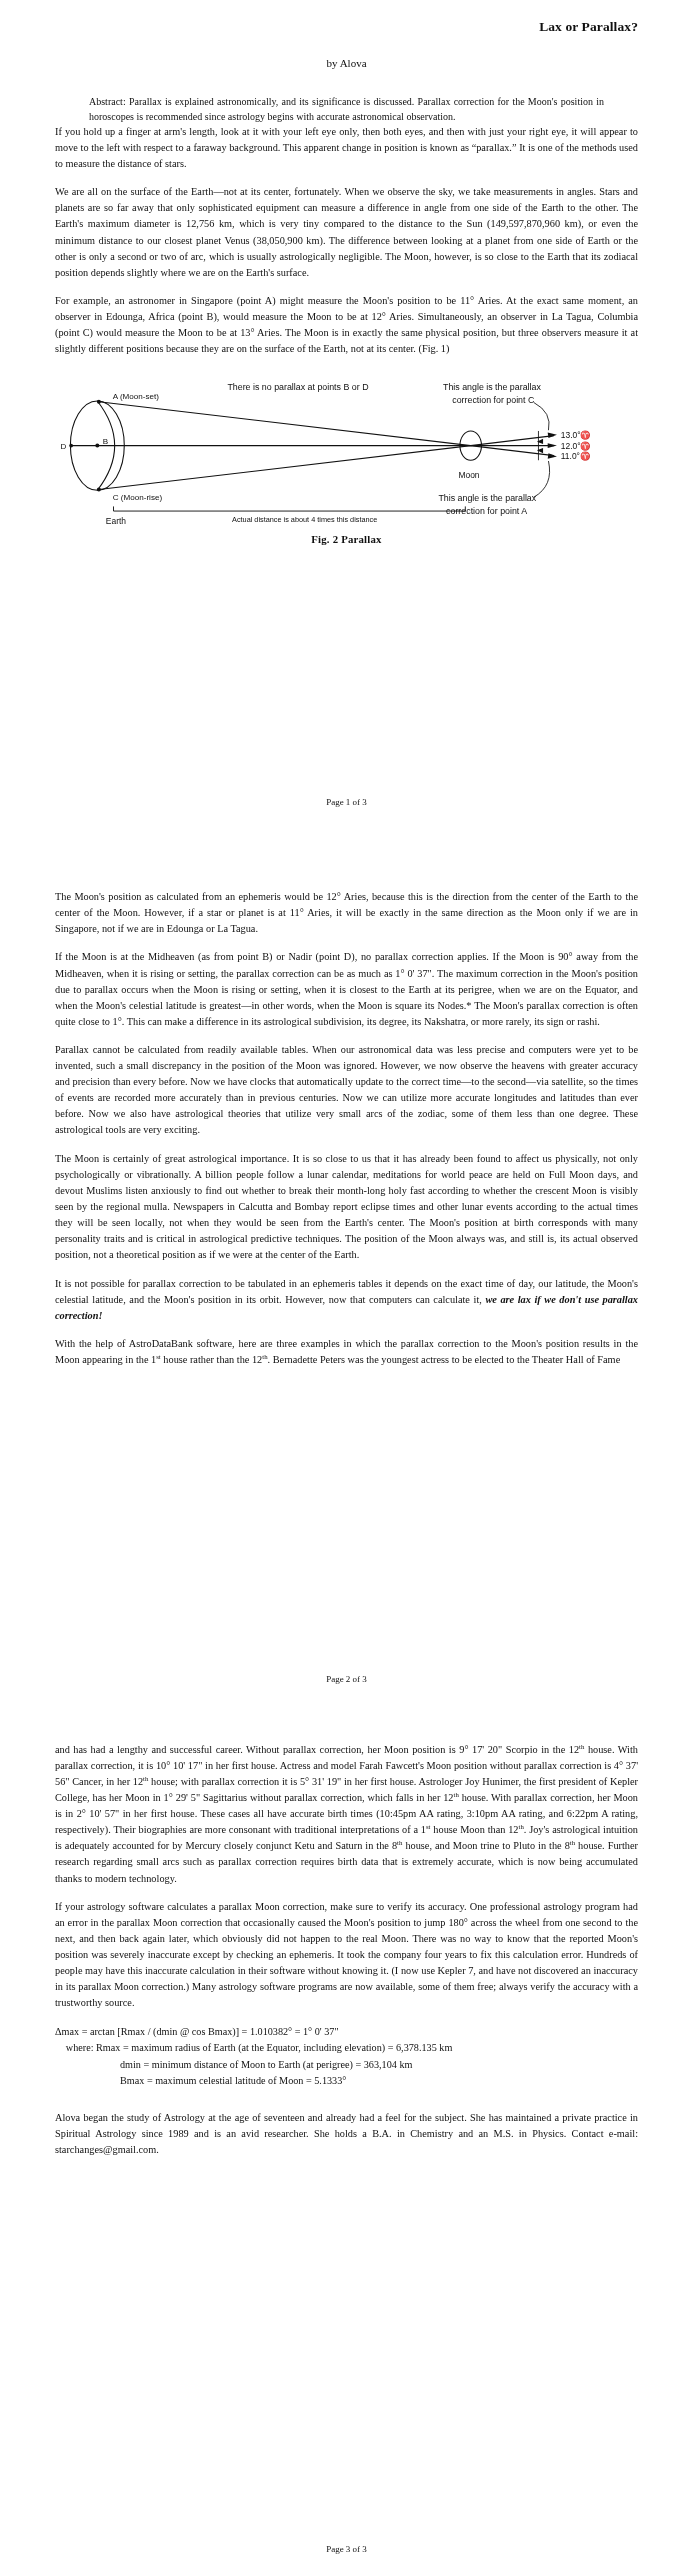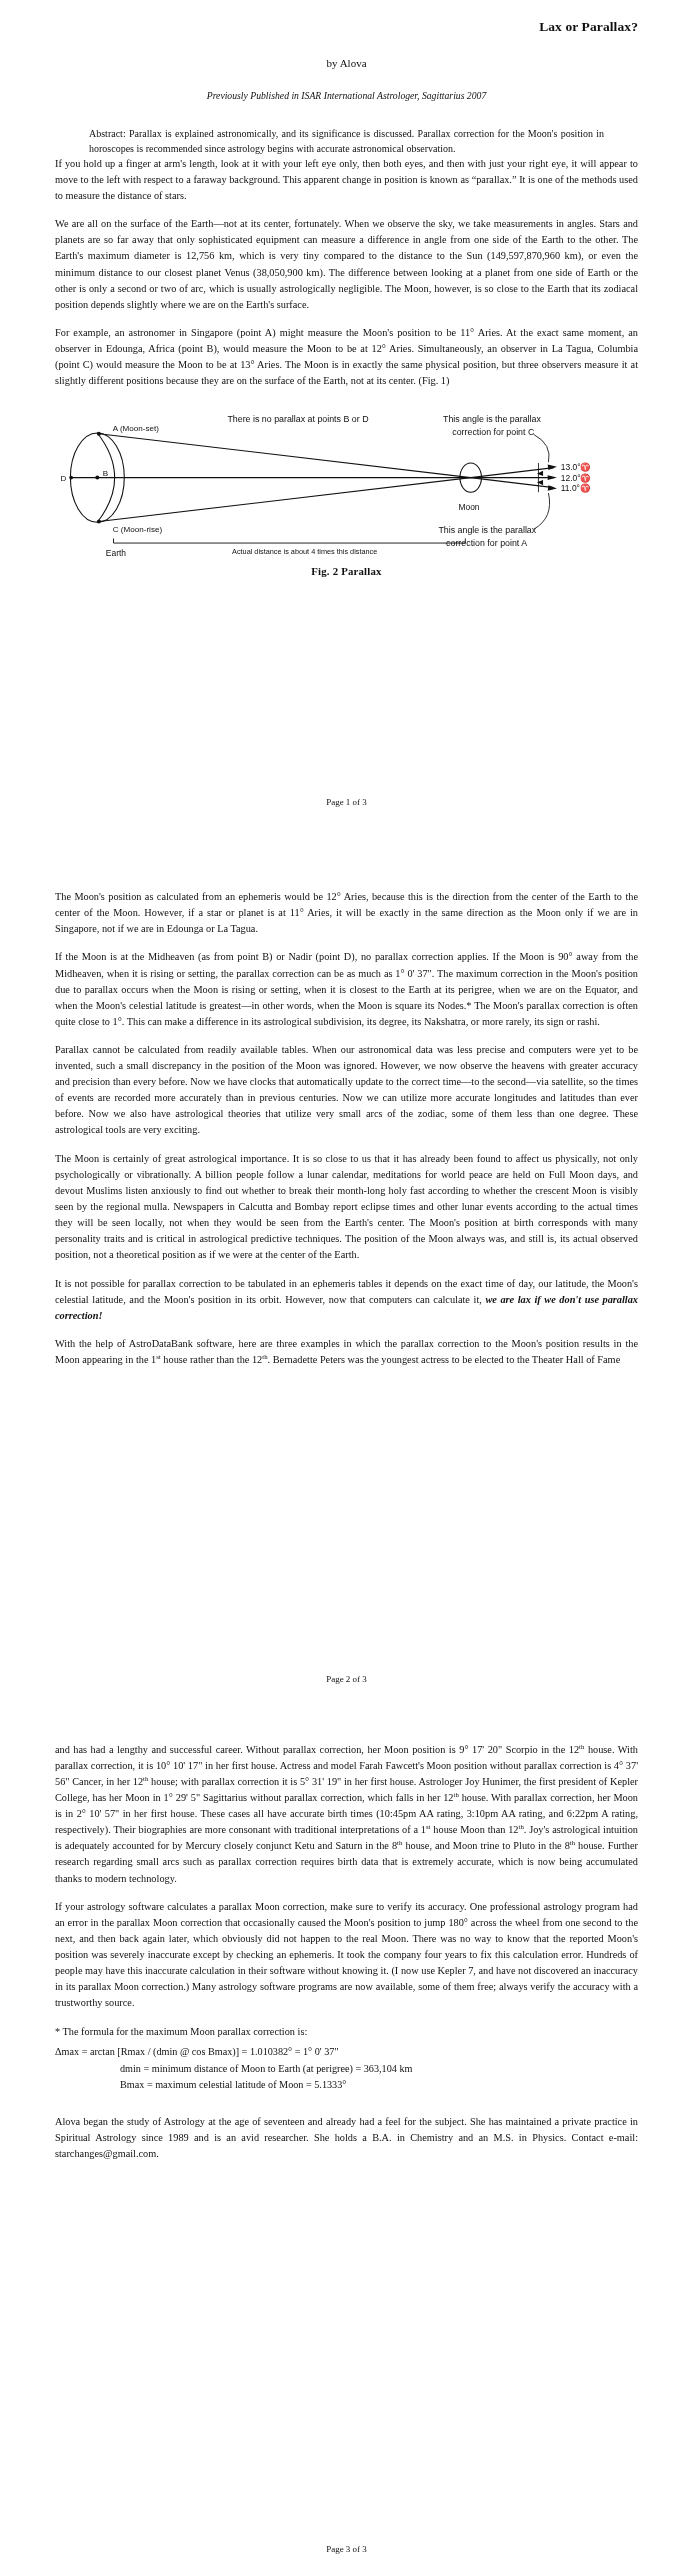--- a/index.html
+++ b/index.html
@@ -99,21 +99,20 @@
   .formula-line.ind1 { padding-left: 10.8px; }
   .formula-line.ind2 { padding-left: 65px; }
 </style>
 </head>
 <body>
 
 <div class="page page-1">
 
   <h1 class="doc-title">Lax or Parallax?</h1>
   <div class="doc-author">by Alova</div>
-  <div class="doc-source">Previously Published in ISAR International Astrologer, Sagittarius 2007</div>
 
   <div class="abstract">
     <p>Abstract: Parallax is explained astronomically, and its significance is discussed. Parallax correction for the Moon's position in horoscopes is recommended since astrology begins with accurate astronomical observation.</p>
   </div>
 
   <p class="body-par first-par">If you hold up a finger at arm's length, look at it with your left eye only, then both eyes, and then with just your right eye, it will appear to move to the left with respect to a faraway background. This apparent change in position is known as “parallax.” It is one of the methods used to measure the distance of stars.</p>
   <p class="body-par">We are all on the surface of the Earth—not at its center, fortunately. When we observe the sky, we take measurements in angles. Stars and planets are so far away that only sophisticated equipment can measure a difference in angle from one side of the Earth to the other. The Earth's maximum diameter is 12,756 km, which is very tiny compared to the distance to the Sun (149,597,870,960 km), or even the minimum distance to our closest planet Venus (38,050,900 km). The difference between looking at a planet from one side of Earth or the other is only a second or two of arc, which is usually astrologically negligible. The Moon, however, is so close to the Earth that its zodiacal position depends slightly where we are on the Earth's surface.</p>
   <p class="body-par">For example, an astronomer in Singapore (point A) might measure the Moon's position to be 11° Aries. At the exact same moment, an observer in Edounga, Africa (point B), would measure the Moon to be at 12° Aries. Simultaneously, an observer in La Tagua, Columbia (point C) would measure the Moon to be at 13° Aries. The Moon is in exactly the same physical position, but three observers measure it at slightly different positions because they are on the surface of the Earth, not at its center. (Fig. 1)</p>
 
   <div class="figure-wrap">
@@ -195,24 +194,24 @@
   <div class="page-footer footer-2">Page 2 of  3</div>
 </div>
 
 <div class="page page-3">
   <div style="height:37px"></div>
 
   <p class="body-par"><span>and has had a lengthy and successful career. Without parallax correction, her Moon position is 9° 17' 20" Scorpio in the 12</span><sup>th</sup><span> house. With parallax correction, it is 10° 10' 17" in her first house.  Actress and model Farah Fawcett's Moon position without parallax correction is 4° 37' 56" Cancer, in her 12</span><sup>th</sup><span> house; with parallax correction it is 5° 31' 19" in her first house. Astrologer Joy Hunimer, the first president of Kepler College, has her Moon in 1° 29' 5" Sagittarius without parallax correction, which falls in her 12</span><sup>th</sup><span> house. With parallax correction, her Moon is in 2° 10' 57" in her first house. These cases all have accurate birth times (10:45pm AA rating, 3:10pm AA rating, and 6:22pm A rating, respectively). Their biographies are more consonant with traditional interpretations of a 1</span><sup>st</sup><span> house Moon than 12</span><sup>th</sup><span>. Joy's astrological intuition is adequately accounted for by Mercury closely conjunct Ketu and Saturn in the 8</span><sup>th</sup><span> house, and Moon trine to Pluto in the 8</span><sup>th</sup><span> house. Further research regarding small arcs such as parallax correction requires birth data that is extremely accurate, which is now being accumulated thanks to modern technology.</span></p>
 
   <p class="body-par">If your astrology software calculates a parallax Moon correction, make sure to verify its accuracy. One professional astrology program had an error in the parallax Moon correction that occasionally caused the Moon's position to jump 180° across the wheel from one second to the next, and then back again later, which obviously did not happen to the real Moon. There was no way to know that the reported Moon's position was severely inaccurate except by checking an ephemeris. It took the company four years to fix this calculation error. Hundreds of people may have this inaccurate calculation in their software without knowing it. (I now use Kepler 7, and have not discovered an inaccuracy in its parallax Moon correction.) Many astrology software programs are now available, some of them free; always verify the accuracy with a trustworthy source.</p>
 
-  <p class="body-par" style="margin-bottom:4.6px">* The formula for the maximum Moon parallax correction is:</p>
 
   <div class="formula-block">
     <div class="formula-line">Δmax = arctan [Rmax / (dmin @ cos Bmax)] =  1.010382° = 1°  0' 37"</div>
+    <div class="formula-line ind1">where:  Rmax = maximum radius of Earth (at the Equator, including elevation) = 6,378.135 km</div>
     <div class="formula-line ind2">dmin = minimum distance of Moon to Earth (at perigree) = 363,104 km</div>
     <div class="formula-line ind2">Bmax = maximum celestial latitude of Moon = 5.1333°</div>
   </div>
 
   <p class="body-par" style="margin-top:20px">Alova began the study of Astrology at the age of seventeen and already had a feel for the subject. She has maintained a private practice in Spiritual Astrology since 1989 and is an avid researcher. She holds a B.A. in Chemistry and an M.S. in Physics. Contact e-mail: starchanges@gmail.com.</p>
 
   <div class="page-footer footer-3">Page 3 of  3</div>
 </div>
 
 

